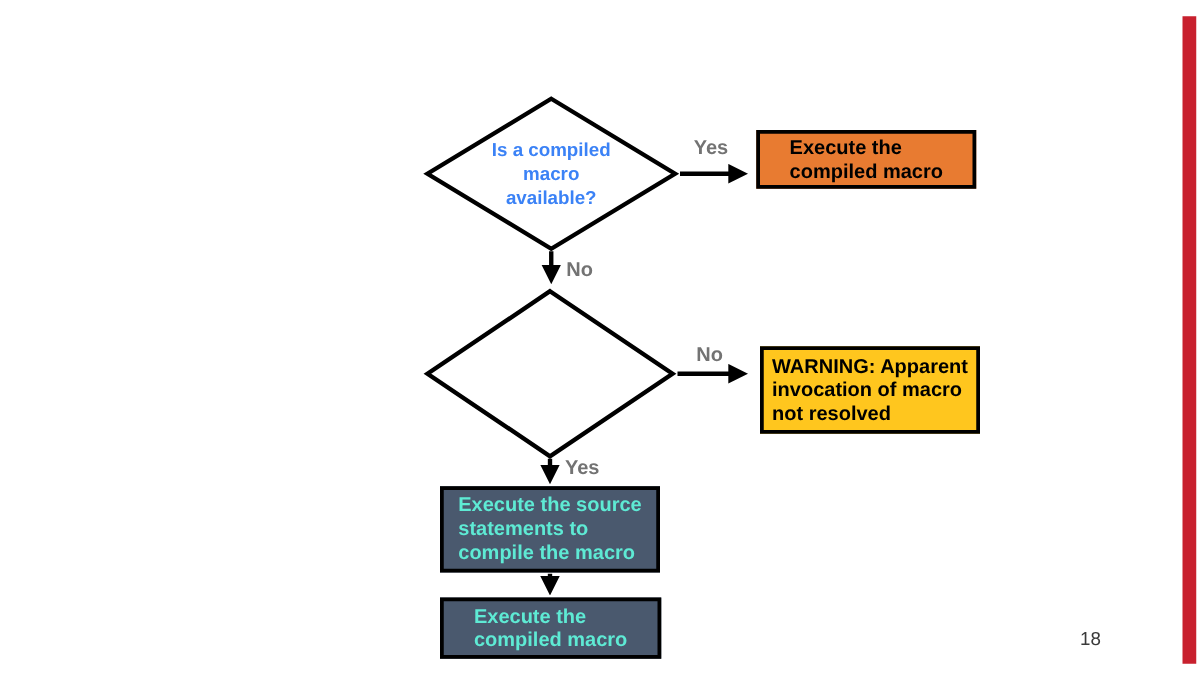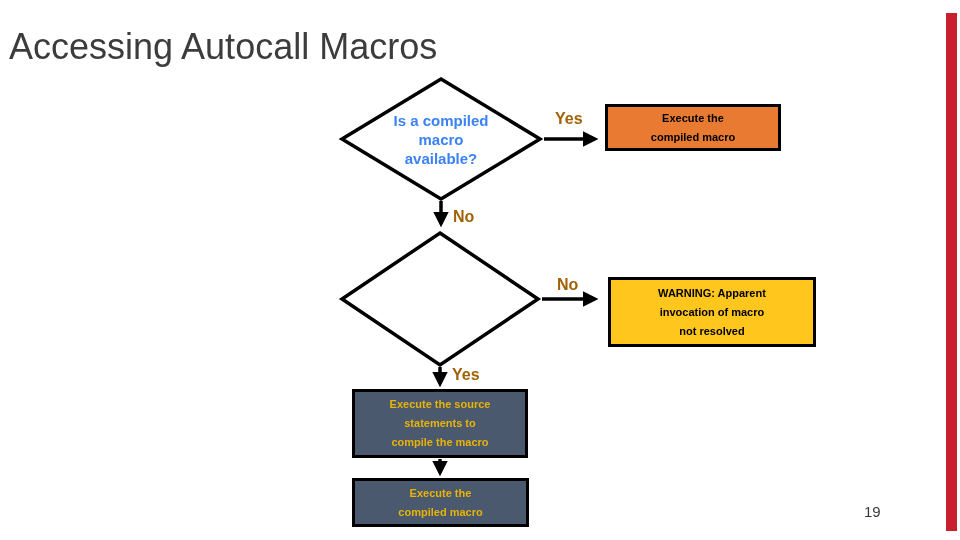--- a/index.html
+++ b/index.html
@@ -14,42 +14,41 @@
     color:#3C3C3C;white-space:nowrap;
   }
   svg.flow-lines{position:absolute;left:0;top:0;width:960px;height:540px;}
   .node-text{
     position:absolute;display:flex;align-items:center;justify-content:center;
     text-align:center;font-weight:bold;font-size:15px;line-height:19px;
     color:#3b82f6;white-space:pre-line;
   }
   .flow-box{
     position:absolute;box-sizing:border-box;border:3px solid #000;
-    display:flex;align-items:center;justify-content:center;text-align:center;
-    font-weight:bold;font-size:11px;line-height:19px;color:#000;
+    display:flex;align-items:center;justify-content:center;
+    font-weight:bold;font-size:16px;line-height:19px;color:#000;
     white-space:pre-line;
   }
-  .flow-box.dark{color:#eab308;}
+  .flow-box.dark{color:#5eead4;}
   .branch-label{
-    position:absolute;font-weight:bold;font-size:16px;color:#a16207;
+    position:absolute;font-weight:bold;font-size:16px;color:#737373;
     white-space:nowrap;
   }
   .page-number{
     position:absolute;left:864px;top:503px;font-size:15px;color:#3A3A3A;
   }
   .accent-bar{
     position:absolute;left:946px;top:13px;width:11px;height:518px;
   }
 </style>
 </head>
 <body>
 
 <div class="slide">
 
-  <div class="title" style="color: rgb(60, 60, 60);">Accessing Autocall Macros</div>
 
   <svg class="flow-lines" viewBox="0 0 960 540" xmlns="http://www.w3.org/2000/svg">
     <defs>
       <marker id="ah" viewBox="0 0 10 10" refX="1.5" refY="5" markerWidth="4.5" markerHeight="4.5" orient="auto" markerUnits="strokeWidth">
         <path d="M0,0 L10,5 L0,10 z" fill="#000"></path>
       </marker>
     </defs>
 
     <polygon points="441,79 540,139 441,199 342,139" fill="#ffffff" stroke="#000000" stroke-width="3.5" stroke-linejoin="miter"></polygon>
 
@@ -73,30 +72,30 @@
   <div class="branch-label" style="left:555px;top:110px;">Yes</div>
 
   <div class="flow-box" style="left: 605px; top: 104px; width: 176px; height: 47px; background-color: rgb(232, 123, 49);">Execute the
 compiled macro</div>
 
   <div class="branch-label" style="left:453px;top:208px;">No</div>
 
 
   <div class="branch-label" style="left:557px;top:276px;">No</div>
 
-  <div class="flow-box" style="left: 608px; top: 277px; width: 208px; height: 70px; background-color: rgb(255, 198, 30);">WARNING: Apparent
+  <div class="flow-box" style="left: 608px; top: 277px; width: 176px; height: 70px; background-color: rgb(255, 198, 30);">WARNING: Apparent
 invocation of macro
 not resolved</div>
 
   <div class="branch-label" style="left:452px;top:366px;">Yes</div>
 
   <div class="flow-box dark" style="left: 352px; top: 389px; width: 176px; height: 69px; background-color: rgb(74, 89, 110);">Execute the source
 statements to
 compile the macro</div>
 
   <div class="flow-box dark" style="left: 352px; top: 478px; width: 177px; height: 49px; background-color: rgb(74, 89, 110);">Execute the
 compiled macro</div>
 
-  <div class="page-number">19</div>
+  <div class="page-number">18</div>
 
   <div class="accent-bar" style="background-color: rgb(200, 32, 46);"></div>
 
 </div>
 
 </body></html>

